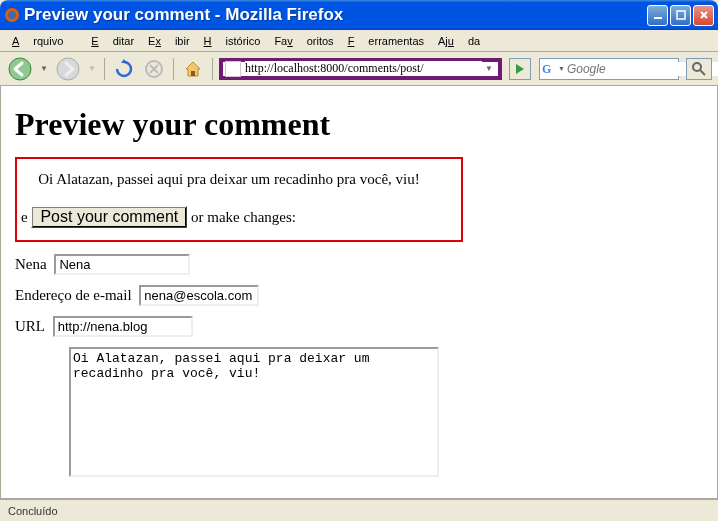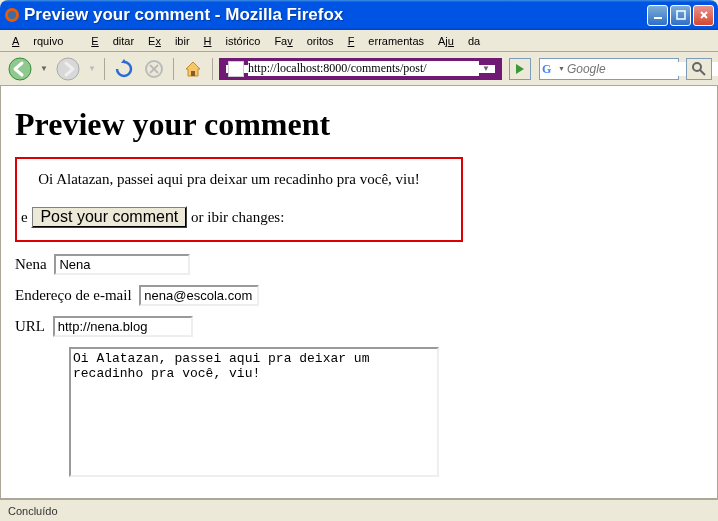--- a/index.html
+++ b/index.html
@@ -16,21 +16,21 @@
 .menubar { background: #ece9d8; height: 22px; display: flex; align-items: center; padding: 2px 12px; border-bottom: 1px solid #aca899; }
 .menubar span { margin-right: 14px; cursor: pointer; }
 .menubar .ul { text-decoration: underline; }
 
 .toolbar { background: #ece9d8; height: 34px; display: flex; align-items: center; padding: 2px 6px; gap: 4px; border-bottom: 1px solid #aca899; }
 .navbtn { width: 28px; height: 26px; display: flex; align-items: center; justify-content: center; border-radius: 3px; }
 .navbtn.back svg { filter: none; }
 .dropdown-arrow { width: 12px; display: flex; align-items: center; justify-content: center; height: 26px; color: #666; font-size: 8px; }
 .sep { width: 1px; height: 22px; background: #aca899; margin: 0 2px; }
 .iconbtn { width: 26px; height: 26px; display: flex; align-items: center; justify-content: center; cursor: pointer; }
-.urlbar { flex: 1; display: flex; align-items: center; background: white; border: 7px solid #701a75; height: 22px; padding: 0 2px; }
+.urlbar { flex: 1; display: flex; align-items: center; background: white; border: 4px solid #701a75; height: 22px; padding: 0 2px; }
 .urlbar .page-icon { width: 16px; height: 16px; margin-right: 4px; background: #fff; border: 1px solid #ccc; }
 .urlbar input { flex: 1; border: none; outline: none; font-size: 12px; font-family: Tahoma; }
 .urlbar .dd { color: #666; font-size: 8px; padding: 0 3px; cursor: pointer; }
 .go-btn { width: 22px; height: 22px; display: flex; align-items: center; justify-content: center; border: 1px solid #7f9db9; background: #ece9d8; margin-left: 3px; cursor: pointer; }
 .searchbox { display: flex; align-items: center; background: white; border: 1px solid #7f9db9; height: 22px; width: 140px; margin-left: 4px; padding: 0 2px; }
 .searchbox .g-icon { width: 16px; height: 16px; display:flex; align-items:center; justify-content:center; margin-right:2px; }
 .searchbox input { flex: 1; border: none; outline: none; font-size: 12px; color: #999; font-style: italic; }
 .search-btn { width: 26px; height: 22px; display: flex; align-items: center; justify-content: center; border: 1px solid #7f9db9; background: #ece9d8; margin-left: 3px; cursor: pointer; }
 
 .content { background: white; height: 413px; border: 1px solid #aca899; border-top: none; overflow: auto; position: relative; }
@@ -157,21 +157,21 @@
 
 <div class="content">
   <div class="page">
     <h1>Preview your comment</h1>
 
     <div class="highlight-box">
       <div class="preview-text">Oi Alatazan, passei aqui pra deixar um recadinho pra você, viu!</div>
       <div class="action-row">
         <span>e</span>
         <button class="post-btn">Post your comment</button>
-        <span>or ibir changes:</span>
+        <span>or make changes:</span>
       </div>
     </div>
 
     <div class="form-row">
       <label>Nena</label>
       <input class="text-input nome-input" type="text" value="Nena" style="">
     </div>
 
     <div class="form-row">
       <label>Endereço de e-mail</label>

